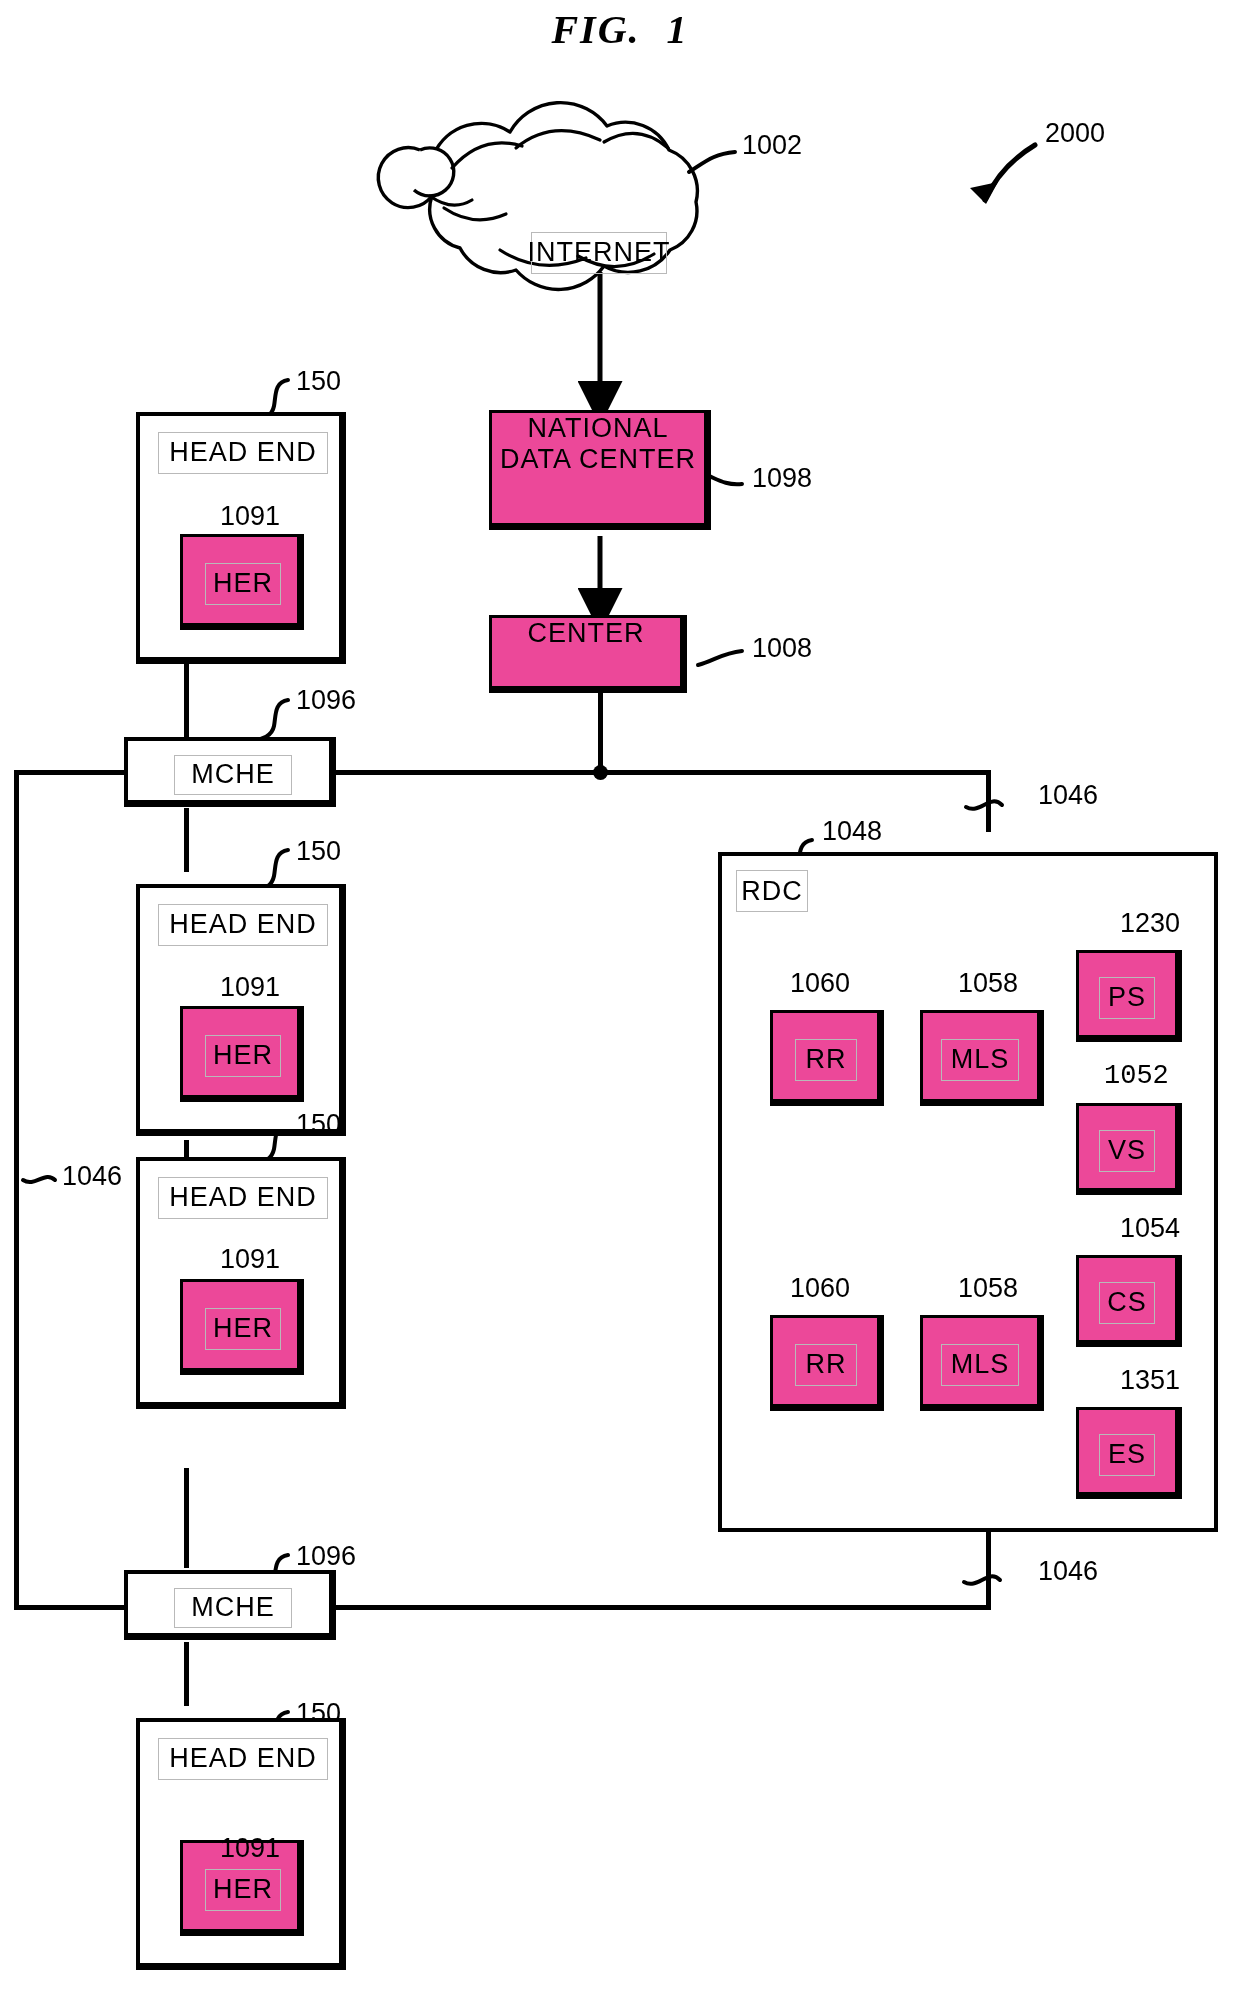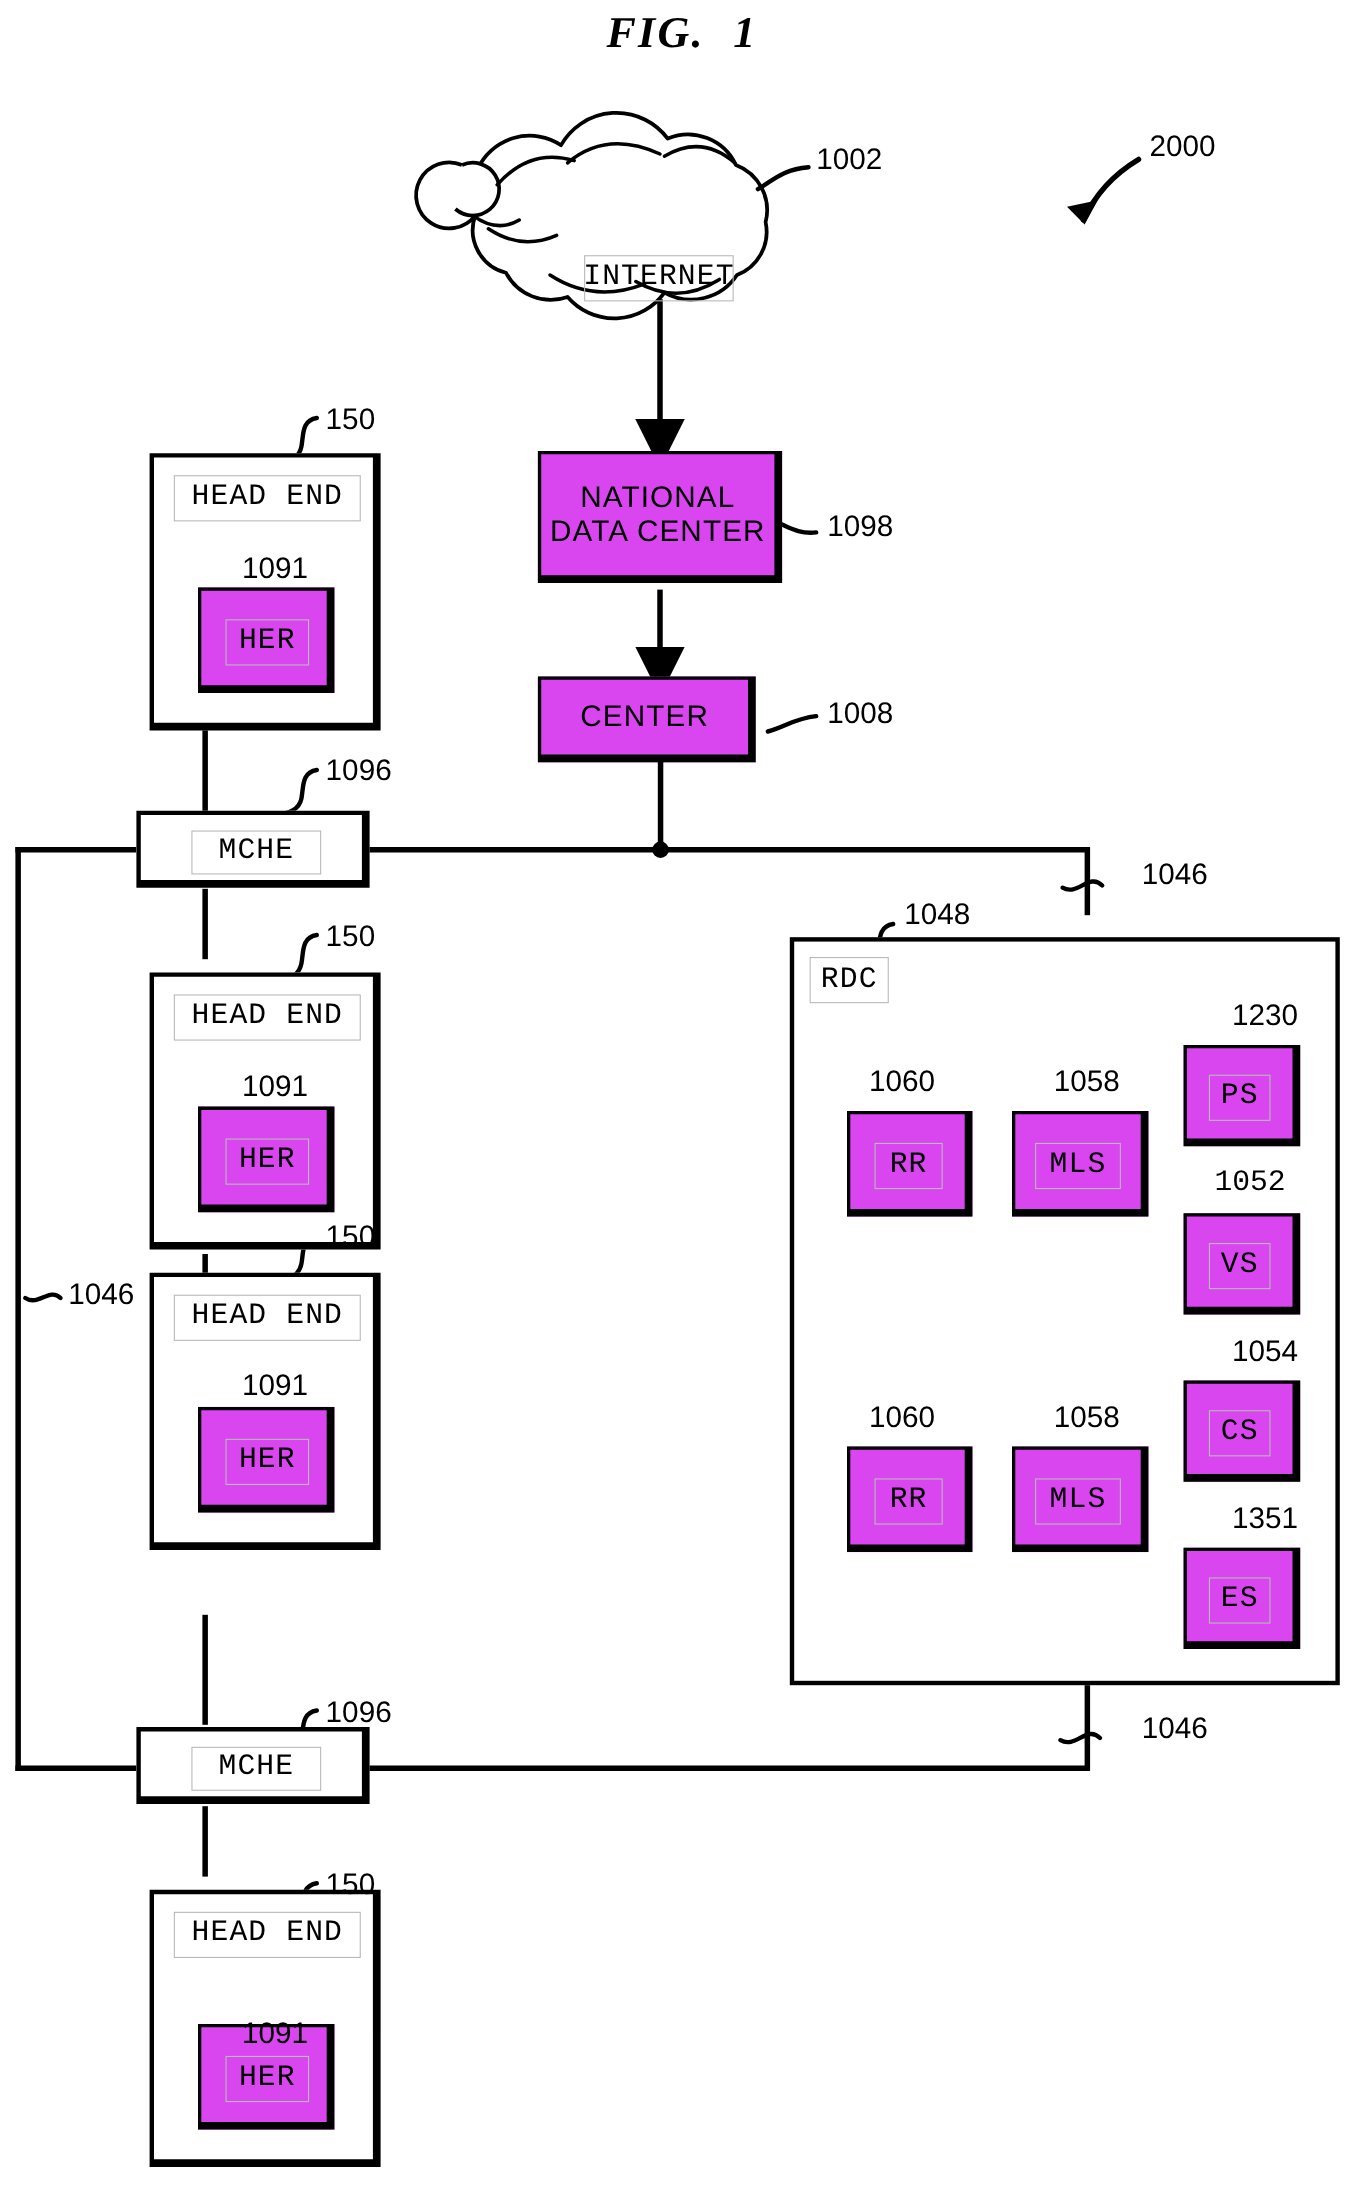--- a/index.html
+++ b/index.html
@@ -23,43 +23,43 @@
     text-align:center;
     font-family:"Liberation Serif", serif;
     font-style:italic;
     font-weight:bold;
     font-size:40px;
     letter-spacing:2px;
   }
   .fig-title .fnum{ margin-left:26px; }
 
   
-  .abs{ position:absolute; box-sizing:border-box;font-family:Liberation Mono, monospace; }
+  .abs{ position:absolute; box-sizing:border-box; }
 
   
   .ref{
     position:absolute;
     font-size:27px;
     font-family:"Liberation Sans", sans-serif;
     letter-spacing:0px;
     color:#000;
     white-space:nowrap;
     line-height:1;
   }
 
   
   .box-sh{
     position:absolute;
     box-sizing:border-box;
     border:3px solid #000;
     border-right-width:7px;
     border-bottom-width:7px;
-    background:#d946ef;
+    background:#ec4899;
     display:flex;
-    align-items:center;
+    align-items:flex-start;
     justify-content:center;
     text-align:center;
     font-size:27px;
     letter-spacing:1px;
     line-height:1.12;
   }
 
   
   .box-heavy{
     position:absolute;

